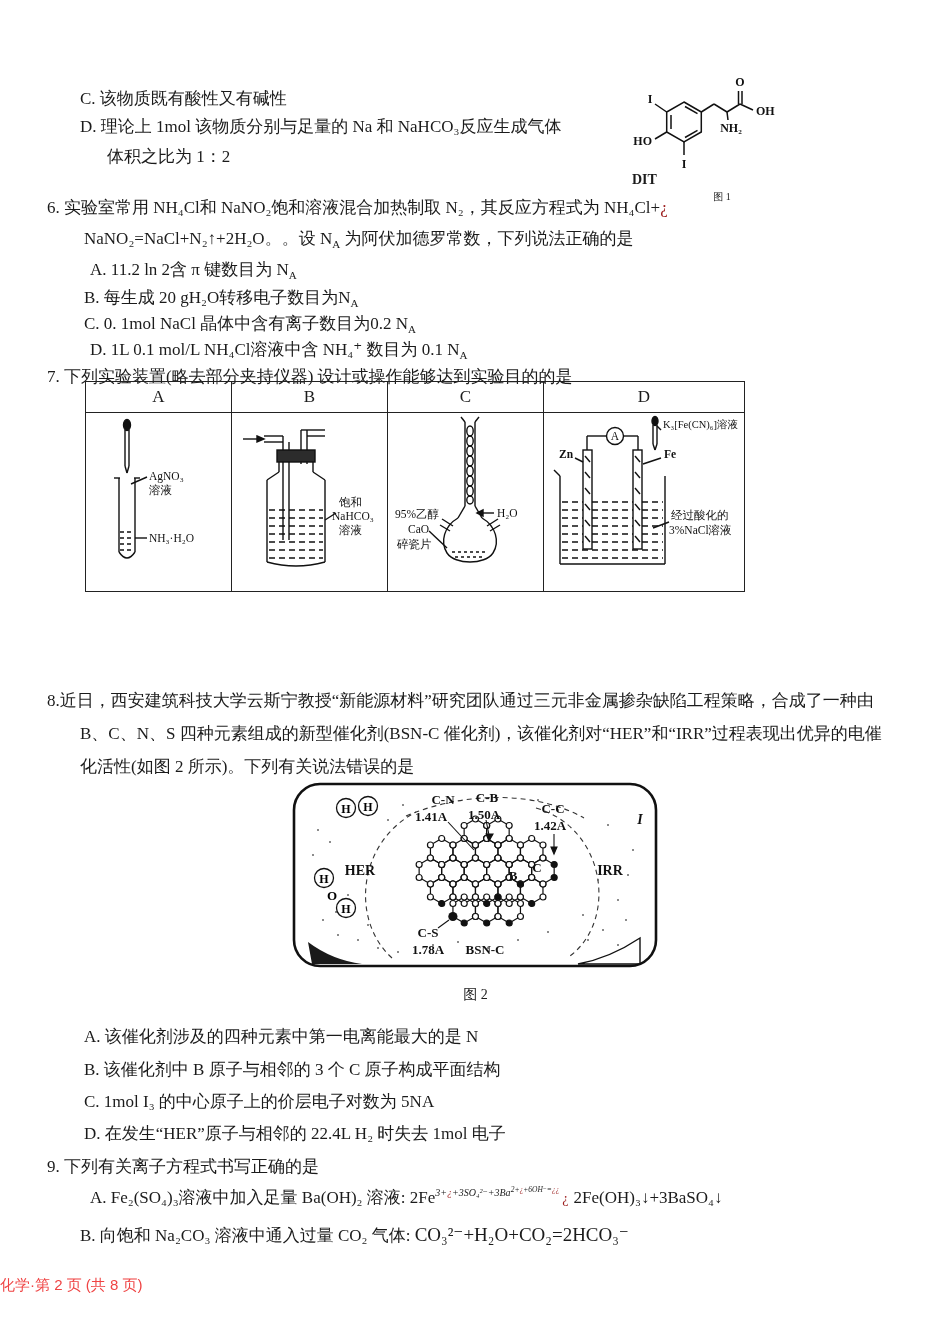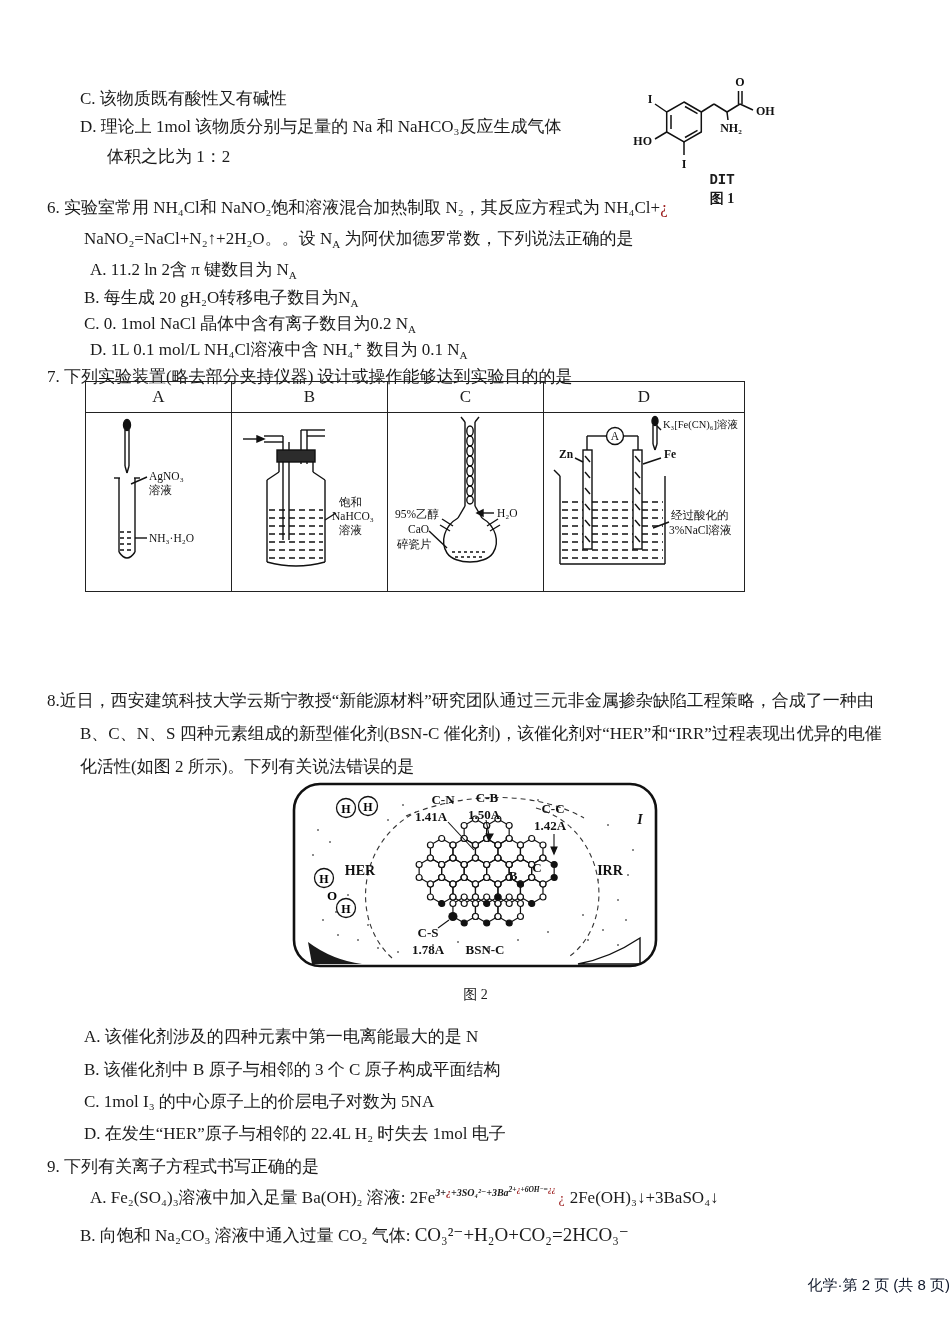--- a/index.html
+++ b/index.html
@@ -6,32 +6,32 @@
   body{
     width:950px;height:1344px;position:relative;background:#ffffff;
     font-family:"Liberation Serif","DejaVu Serif",serif;color:#1b1b1b;
     overflow:hidden;
   }
   .line{position:absolute;font-size:17px;line-height:1.35;white-space:nowrap;text-align:center;}
   .fm{}
   .err{color:#9b1b1b;}
   .err.big{font-size:14px;margin:0 5px 0 3px;}
   sub.na{font-size:11px;}
-  .sup{vertical-align:super;font-size:10px;font-style:italic;font-weight:bold;}
+  .sup{vertical-align:super;font-size:10px;font-style:italic;}
   .sup2{vertical-align:super;font-size:7.5px;}
   table.exp{position:absolute;left:85px;top:381px;border-collapse:collapse;table-layout:fixed;}
   table.exp td{border:1px solid #222;text-align:center;vertical-align:middle;font-size:17px;padding:0;}
   td.hdr{height:30px;font-size:18px;}
   td.app{height:178px;}
   td.cap{height:64px;font-size:16px;line-height:1.5;padding:2px 8px;}
   .figwrap{position:absolute;}
   .figcaption{position:absolute;font-size:14px;font-weight:normal;text-align:center;}
   svg text{font-family:"Liberation Serif","DejaVu Serif",serif;}
-  .footer{position:absolute;left:0;top:1276px;width:100%;text-align:right;
-          font-family:"Liberation Sans","DejaVu Sans",sans-serif;font-size:15px;color:#0f172a;}
+  .footer{position:absolute;left:0;top:1276px;width:100%;text-align:left;
+          font-family:"Liberation Sans","DejaVu Sans",sans-serif;font-size:15px;color:#ef4444;}
 </style>
 </head>
 <body>
 
 <div class="line" style="left:80px;top:88px">C. 该物质既有酸性又有碱性</div>
 <div class="line" style="left:80px;top:116px">D. 理论上 1mol 该物质分别与足量的 Na 和 NaHCO₃反应生成气体</div>
 <div class="line" style="left:107px;top:146px">体积之比为 1：2</div>
 
 <div class="figwrap" style="left:632px;top:70px;width:180px;">
   <svg width="180" height="102" viewBox="0 0 180 102">
@@ -53,22 +53,22 @@
     </g>
     <g font-size="12" font-weight="bold" fill="#111">
       <text x="18" y="33" text-anchor="middle">I</text>
       <text x="20" y="75" text-anchor="end">HO</text>
       <text x="52" y="98" text-anchor="middle">I</text>
       <text x="108" y="16" text-anchor="middle">O</text>
       <text x="124" y="45" text-anchor="start">OH</text>
       <text x="99" y="62" text-anchor="middle">NH₂</text>
     </g>
   </svg>
-  <div style="text-align:center;font-size:14px;font-weight:bold;margin-top:-4px;font-family:Liberation Mono, monospace;">DIT</div>
-  <div style="text-align:center;font-size:14px;font-weight:bold;margin-top:2px;">图 1</div>
+  <div style="font-size:14px;font-weight:bold;margin-top:-4px;">DIT</div>
+  <div style="text-align:center;font-size:10px;font-weight:normal;margin-top:2px;">图 1</div>
 </div>
 
 <div class="line" style="left:47px;top:197px">
   <span>6. 实验室常用 NH₄Cl和 NaNO₂饱和溶液混合加热制取 N₂，其反应方程式为 NH₄Cl+</span><span class="err">¿</span>
 </div>
 <div class="line" style="left:84px;top:228px">
   <span class="fm">NaNO₂=NaCl+N₂↑+2H₂O</span><span>。。设 N</span><sub class="na">A</sub><span> 为阿伏加德罗常数，下列说法正确的是</span>
 </div>
 <div class="line" style="left:90px;top:259px"><span>A. 11.2 ln 2含 π 键数目为 N</span><sub class="na">A</sub></div>
 <div class="line" style="left:84px;top:287px"><span>B. 每生成 20 gH₂O转移电子数目为N</span><sub class="na">A</sub></div>

